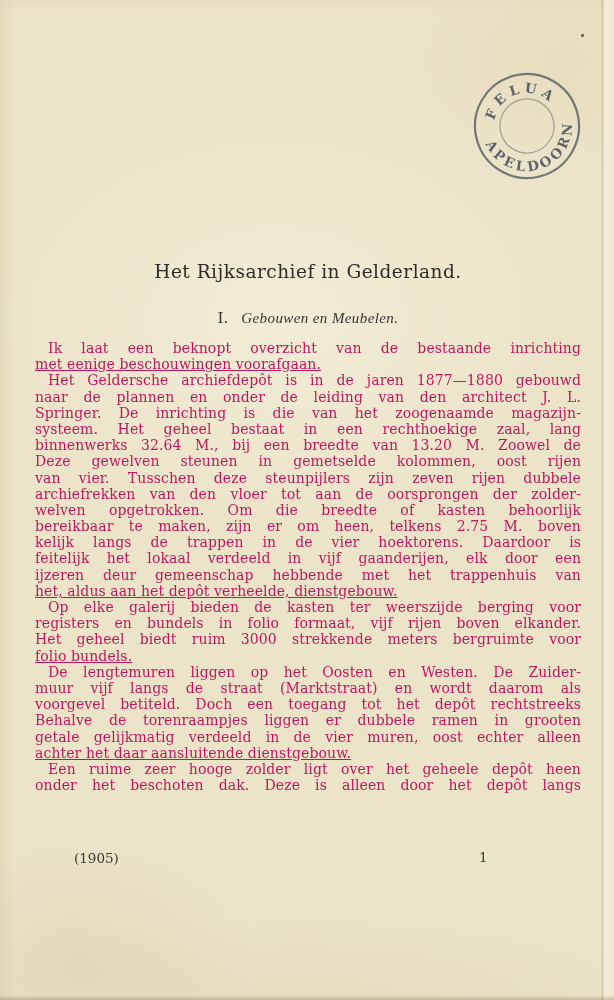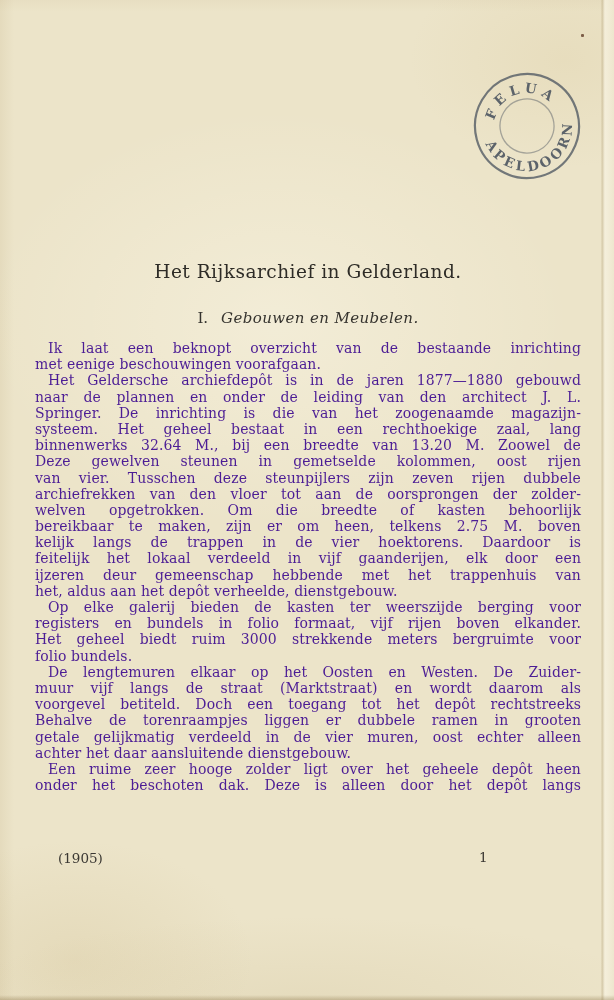--- a/index.html
+++ b/index.html
@@ -41,33 +41,33 @@
 
   .title{
     position:absolute;left:35px;top:261px;width:546px;
     text-align:center;font-size:18.5px;font-weight:normal;
     letter-spacing:0.5px;color:#2e2c27;
   }
   .subtitle{
     position:absolute;left:35px;top:309px;width:546px;
     text-align:center;font-size:15px;color:#35332e;
   }
-  .subtitle .sec-title{font-style:italic;margin-left:13px;letter-spacing:0.4px;}
+  .subtitle .sec-title{font-style:italic;margin-left:13px;letter-spacing:0.4px;font-family:Liberation Serif, serif;}
 
   .textblock{
     position:absolute;left:35px;top:340px;width:546px;
-    font-size:14px;line-height:16.2px;color:#4c1d95;
+    font-size:14px;line-height:16.2px;color:#be185d;
     letter-spacing:0.1px;
   }
   .ln{height:16.2px;text-align:justify;text-align-last:justify;}
-  .ln.end{text-align-last:left;}
+  .ln.end{text-align-last:left;text-decoration:underline;}
   .ln.indent{text-indent:13px;}
 
   .footer-left{
-    position:absolute;left:58px;top:850px;font-size:13.5px;color:#3b3833;
+    position:absolute;left:74px;top:850px;font-size:13.5px;color:#3b3833;
   }
   .page-number{
     position:absolute;left:479px;top:849px;font-size:13.5px;color:#3b3833;
   }
 
   .stamp{
     position:absolute;left:467px;top:66px;width:120px;height:120px;
     transform:rotate(-15deg);opacity:0.88;
   }
   .stamp text{
@@ -121,21 +121,21 @@
       <div class="ln">welven opgetrokken. Om die breedte of kasten behoorlijk</div>
       <div class="ln">bereikbaar te maken, zijn er om heen, telkens 2.75 M. boven</div>
       <div class="ln">kelijk langs de trappen in de vier hoektorens. Daardoor is</div>
       <div class="ln">feitelijk het lokaal verdeeld in vijf gaanderijen, elk door een</div>
       <div class="ln">ijzeren deur gemeenschap hebbende met het trappenhuis van</div>
       <div class="ln end">het, aldus aan het depôt verheelde, dienstgebouw.</div>
       <div class="ln indent">Op elke galerij bieden de kasten ter weerszijde berging voor</div>
       <div class="ln">registers en bundels in folio formaat, vijf rijen boven elkander.</div>
       <div class="ln">Het geheel biedt ruim 3000 strekkende meters bergruimte voor</div>
       <div class="ln end">folio bundels.</div>
-      <div class="ln indent">De lengtemuren elkaar op het Oosten en Westen. De Zuider-</div>
+      <div class="ln indent">De lengtemuren liggen op het Oosten en Westen. De Zuider-</div>
       <div class="ln">muur vijf langs de straat (Marktstraat) en wordt daarom als</div>
       <div class="ln">voorgevel betiteld. Doch een toegang tot het depôt rechtstreeks</div>
       <div class="ln">Behalve de torenraampjes liggen er dubbele ramen in grooten</div>
       <div class="ln">getale gelijkmatig verdeeld in de vier muren, oost echter alleen</div>
       <div class="ln end">achter het daar aansluitende dienstgebouw.</div>
       <div class="ln indent">Een ruime zeer hooge zolder ligt over het geheele depôt heen</div>
       <div class="ln">onder het beschoten dak. Deze is alleen door het depôt langs</div>
     </div>
 
   <div class="footer-left">(1905)</div>

